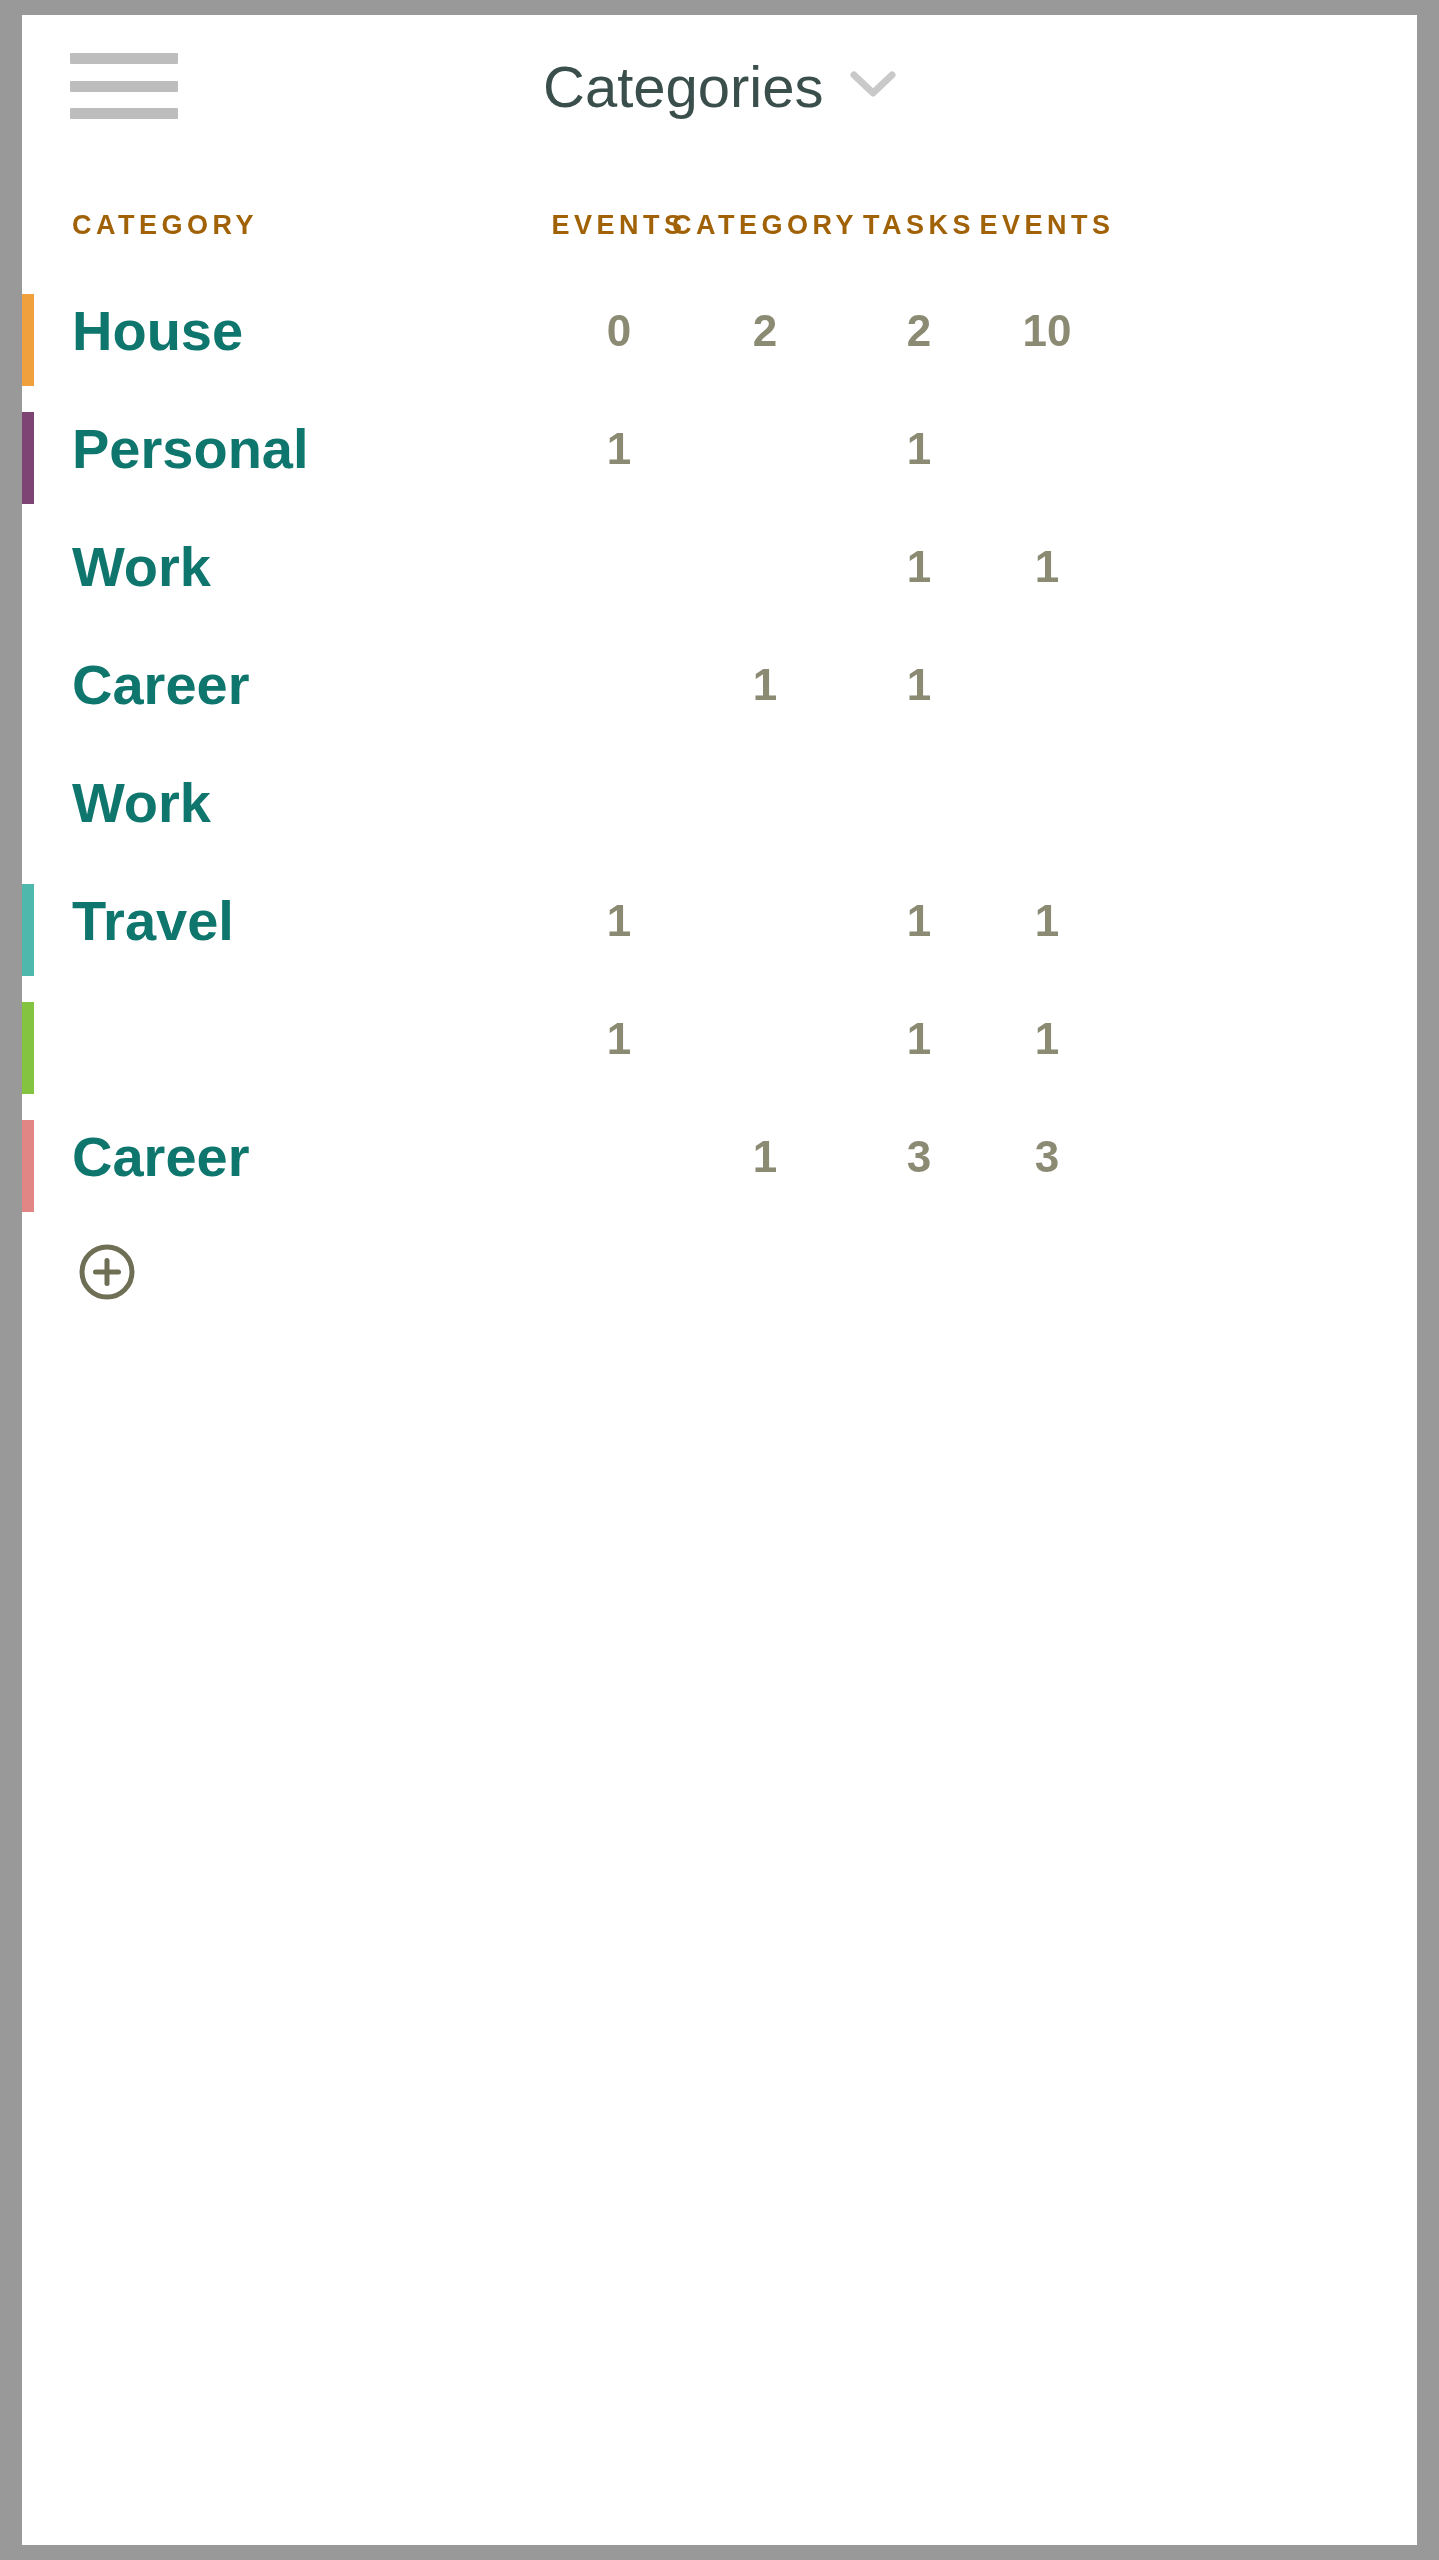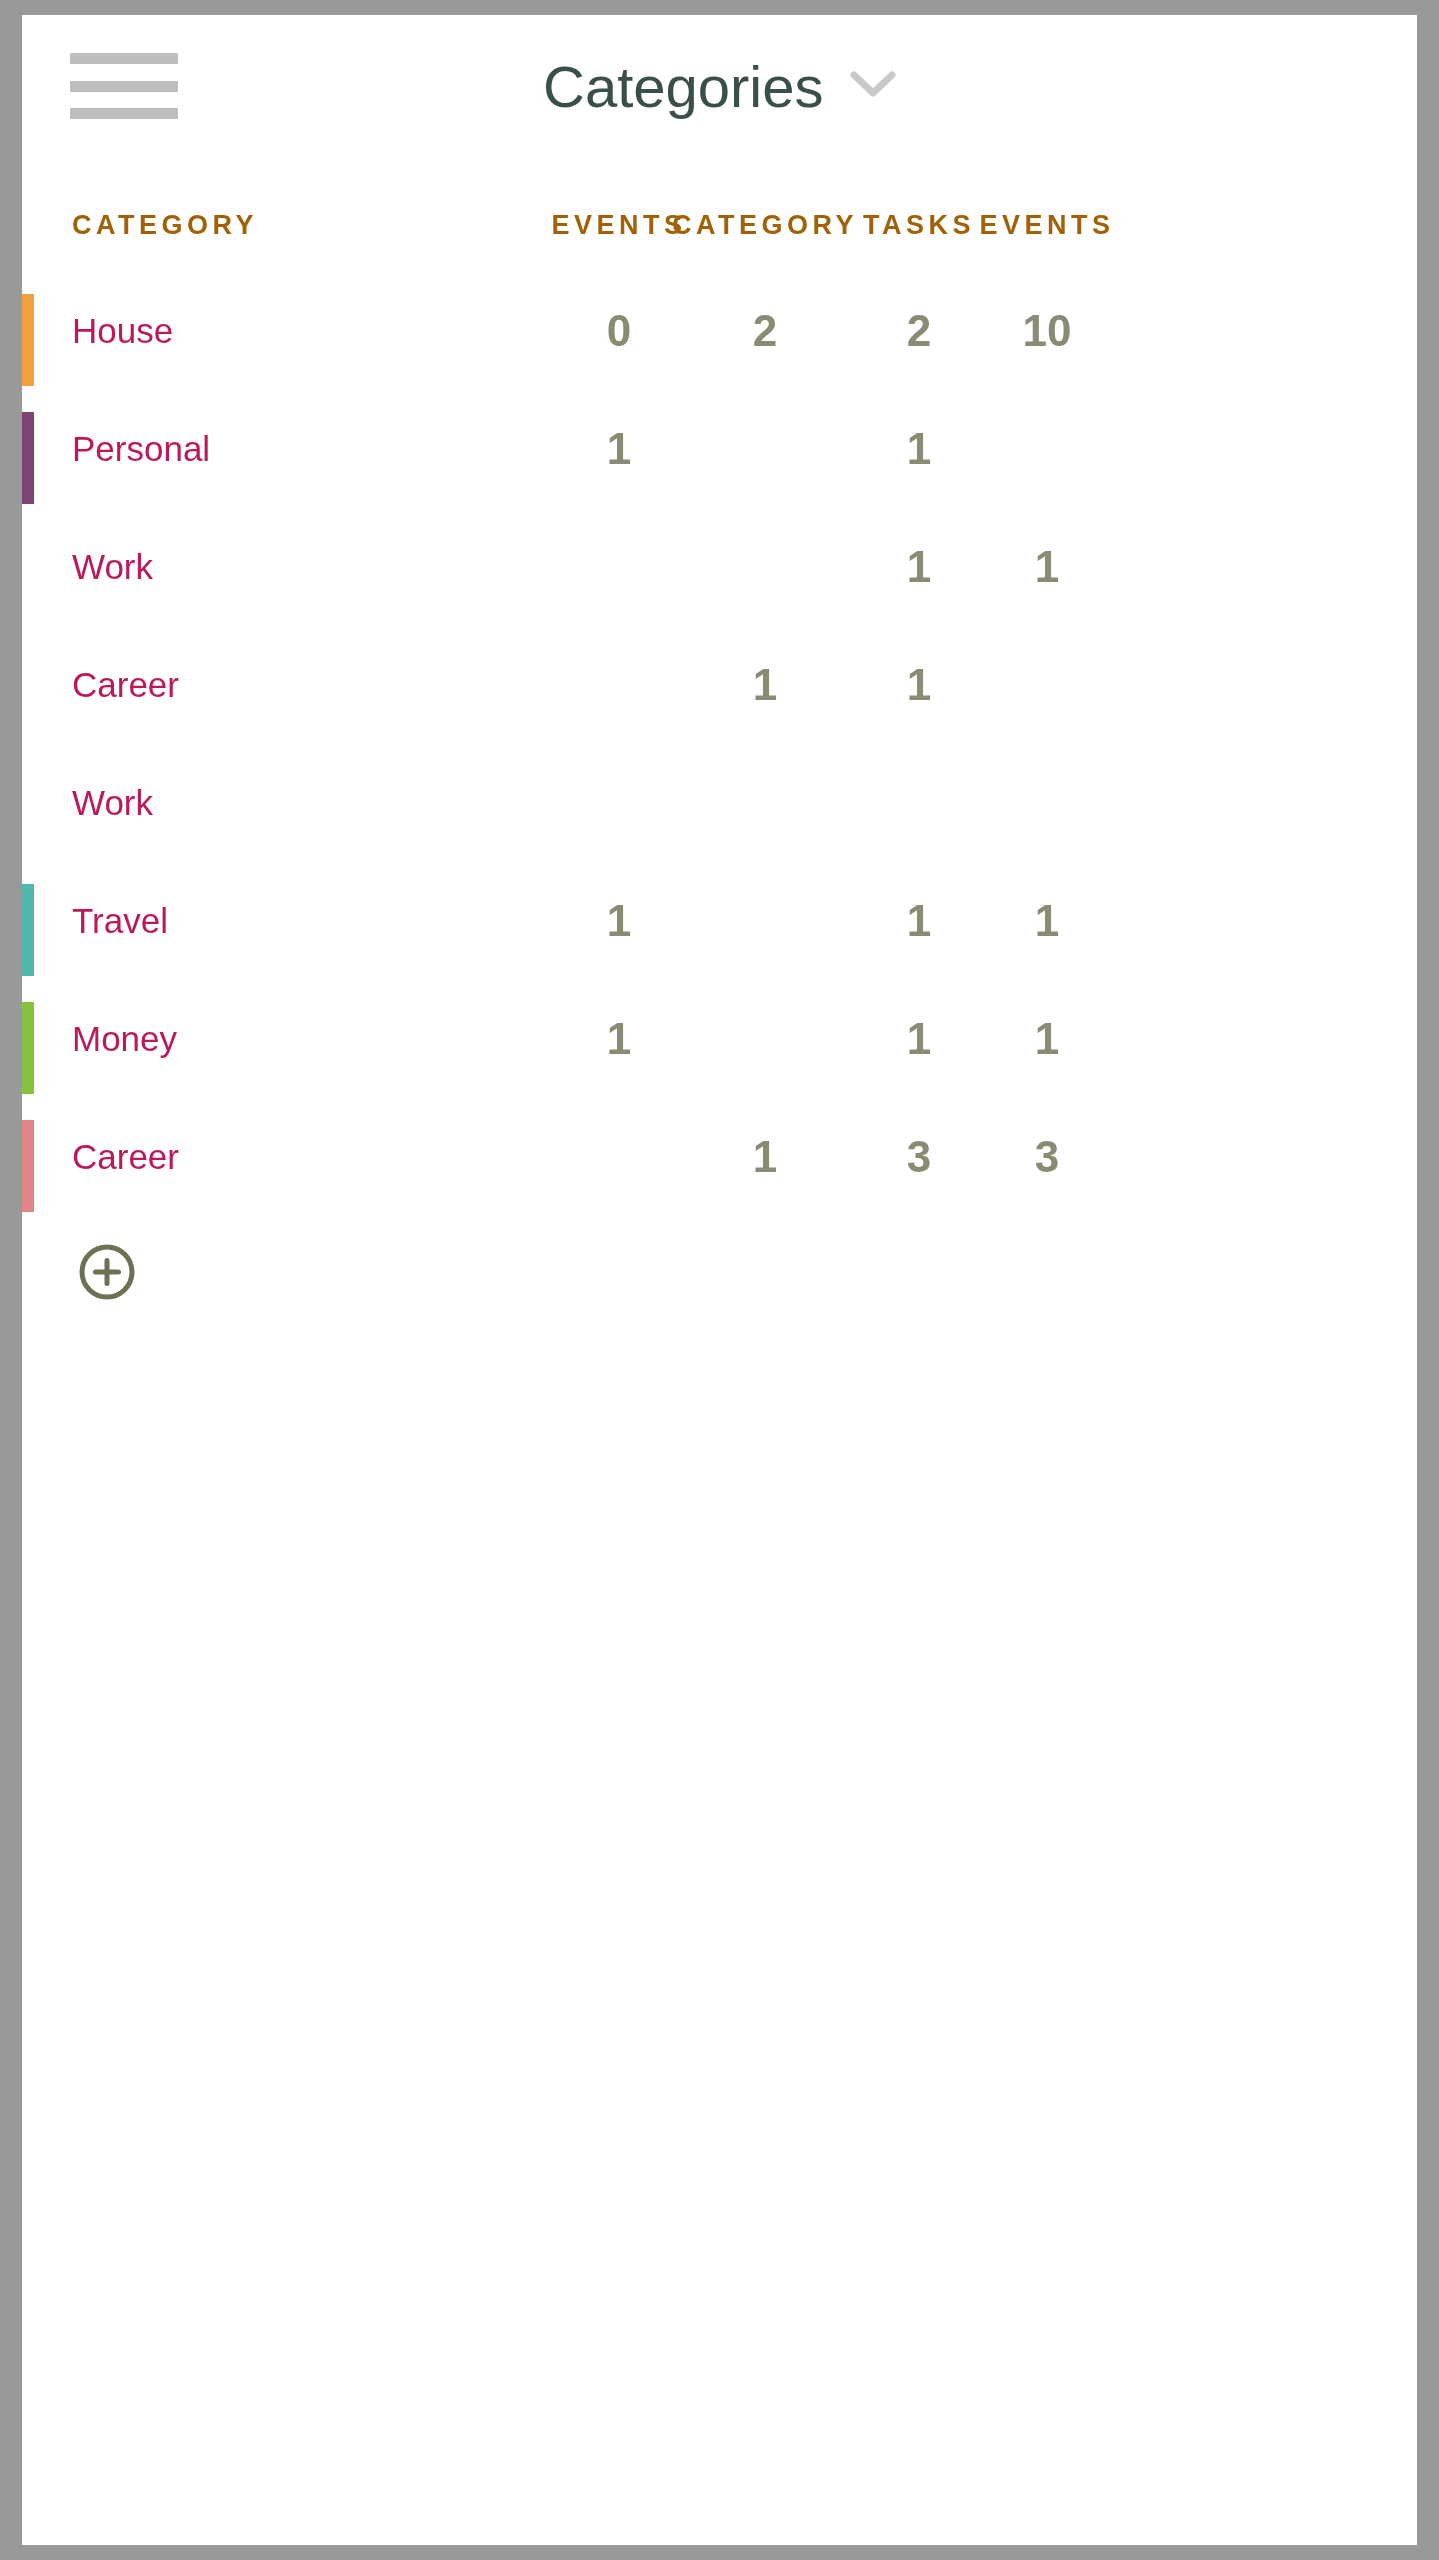--- a/index.html
+++ b/index.html
@@ -128,23 +128,23 @@
     top: 22px;
     width: 34px;
     height: 92px;
   }
   .row-name {
     position: absolute;
     left: 50px;
     top: 0;
     height: 118px;
     line-height: 118px;
-    font-size: 35px;
-    font-weight: 400;
-    color: #be185d;
+    font-size: 56px;
+    font-weight: 700;
+    color: #0f766e;
     white-space: nowrap;
   }
   .cell {
     position: absolute;
     top: 0;
     height: 118px;
     line-height: 118px;
     font-size: 44px;
     font-weight: 700;
     color: #8b8a72;
@@ -238,21 +238,20 @@
           <div class="row">
             <span class="color-chip" style="background: rgb(79, 184, 173);"></span>
             <span class="row-name">Travel</span>
             <span class="cell c-goals">1</span>
             <span class="cell c-projects"></span>
             <span class="cell c-tasks">1</span>
             <span class="cell c-events">1</span>
           </div>
           <div class="row">
             <span class="color-chip" style="background: rgb(132, 195, 64);"></span>
-            <span class="row-name">Money</span>
             <span class="cell c-goals">1</span>
             <span class="cell c-projects"></span>
             <span class="cell c-tasks">1</span>
             <span class="cell c-events">1</span>
           </div>
           <div class="row">
             <span class="color-chip" style="background: rgb(226, 133, 133);"></span>
             <span class="row-name">Career</span>
             <span class="cell c-goals"></span>
             <span class="cell c-projects">1</span>

